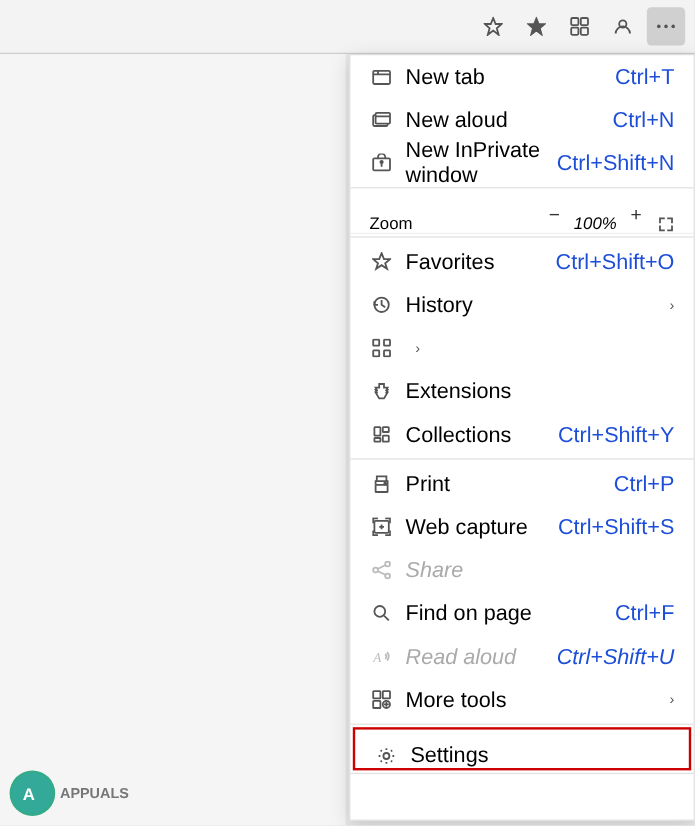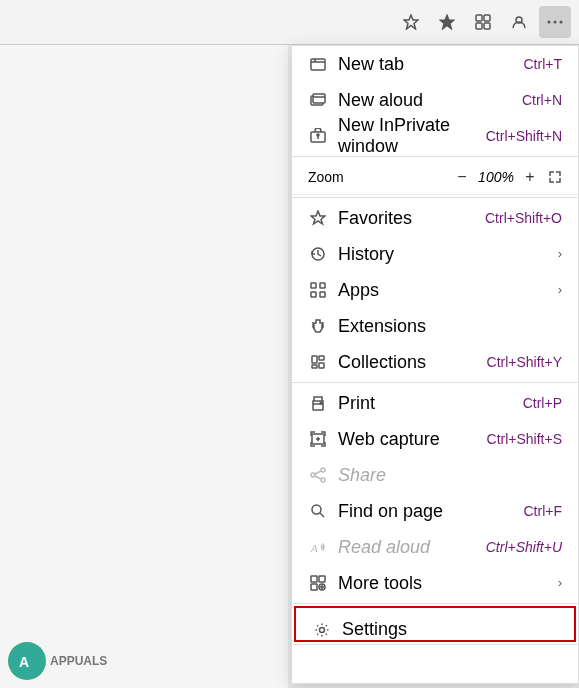--- a/index.html
+++ b/index.html
@@ -90,41 +90,41 @@
       color: #555;
       font-size: 15px;
     }
 
     .menu-label {
       flex: 1;
       font-size: 18px;
     }
 
     .menu-shortcut {
-      font-size: 14px;
-      color: #701a75;
+      font-size: 18px;
+      color: #1d4ed8;
       margin-left: auto;
     }
 
     .menu-arrow {
       font-size: 12px;
       color: #555;
       margin-left: 8px;
     }
 
     .menu-separator {
       height: 1px;
       background: #e0e0e0;
       margin: 2px 0;
     }
 
     
     .zoom-row {
       display: flex;
-      align-items: center;
+      align-items: flex-end;
       padding: 0 16px;
       height: 36px;
       border-bottom: 1px solid #eee;
     }
     .zoom-label {
       font-size: 14px;
       flex: 1;
       color: #000;
     }
     .zoom-btn {
@@ -309,21 +309,20 @@
 
   <div class="menu-item">
     <span class="menu-icon">
       <svg width="16" height="16" viewBox="0 0 16 16" fill="none" stroke="#555" stroke-width="1.5">
         <rect x="1" y="1" width="5" height="5" rx="0.5"></rect>
         <rect x="10" y="1" width="5" height="5" rx="0.5"></rect>
         <rect x="1" y="10" width="5" height="5" rx="0.5"></rect>
         <rect x="10" y="10" width="5" height="5" rx="0.5"></rect>
       </svg>
     </span>
-    <span class="menu-label">Apps</span>
     <span class="menu-arrow">›</span>
   </div>
 
   <div class="menu-item">
     <span class="menu-icon">
       <svg width="16" height="16" viewBox="0 0 16 16" fill="none" stroke="#555" stroke-width="1.5">
         <path d="M6 2h4v3h3l-1 2h1l-1 2h1l-3 5H6L3 9h1L3 7h1L3 5h3V2z"></path>
       </svg>
     </span>
     <span class="menu-label">Extensions</span>

